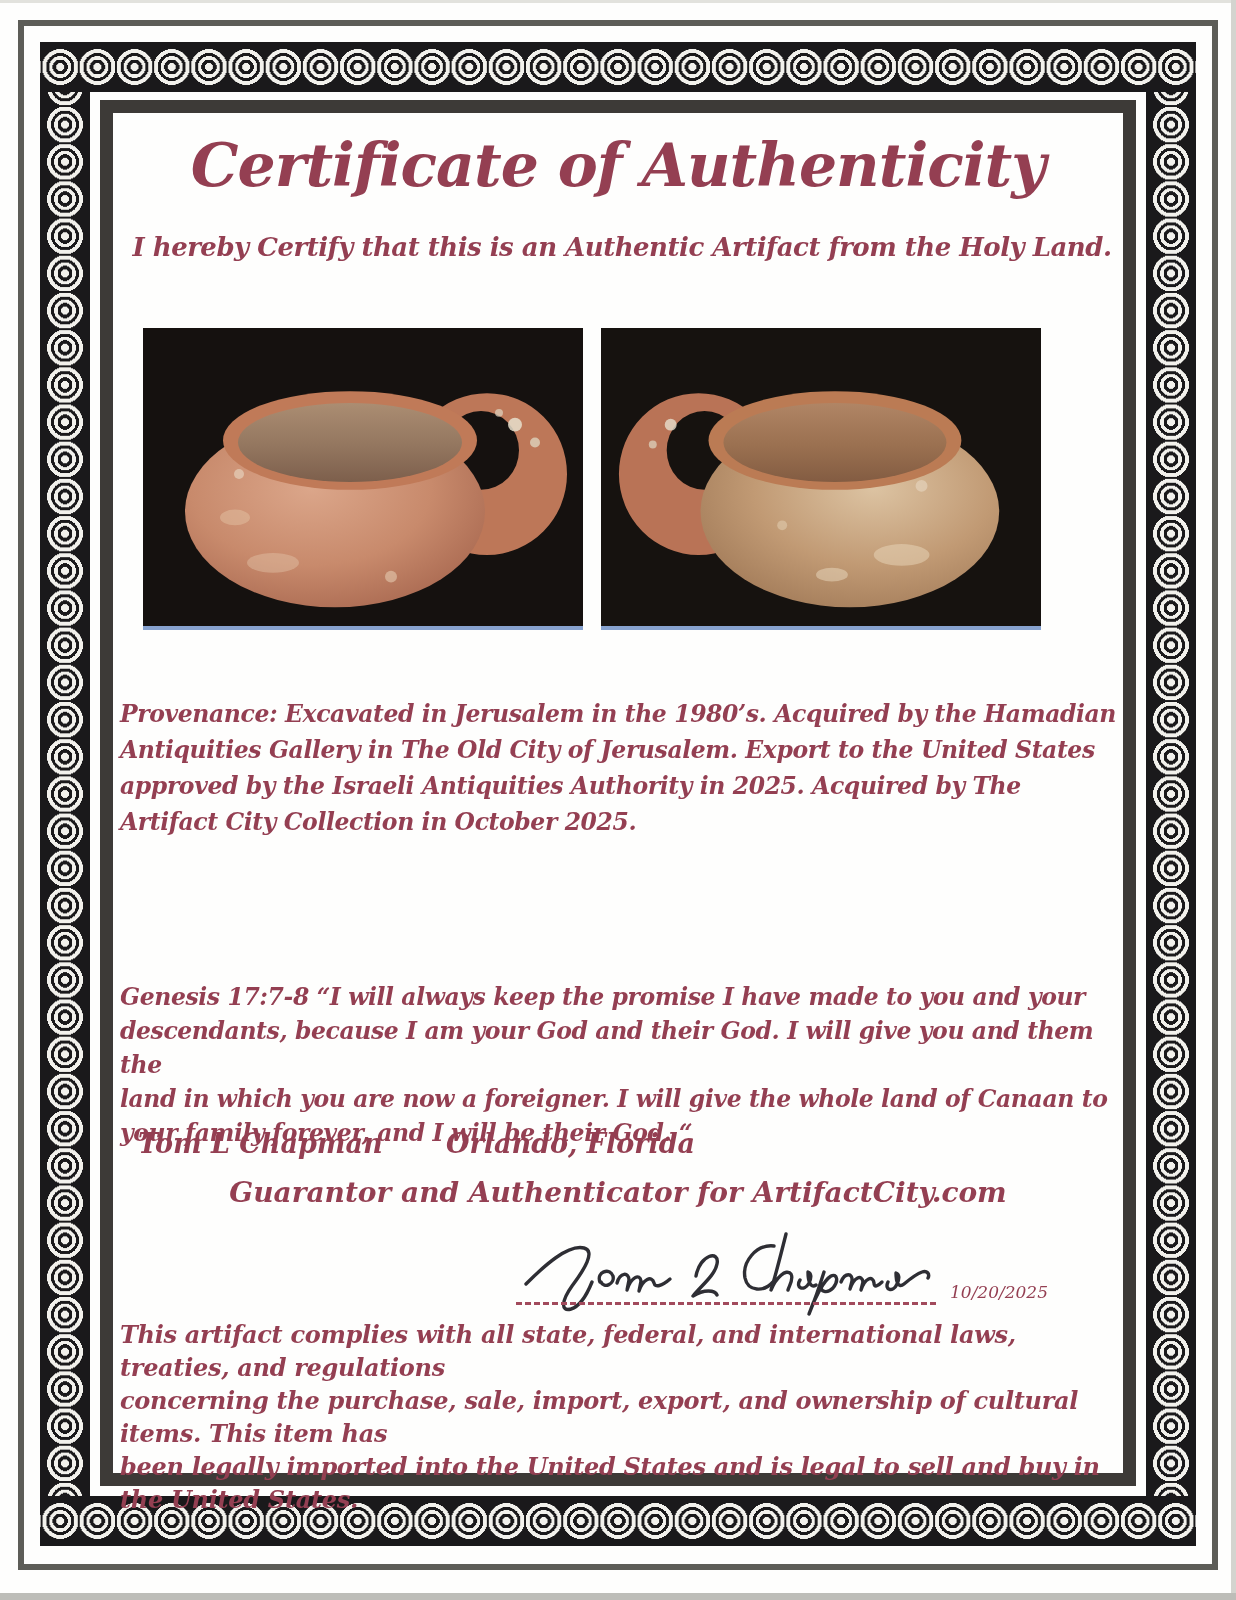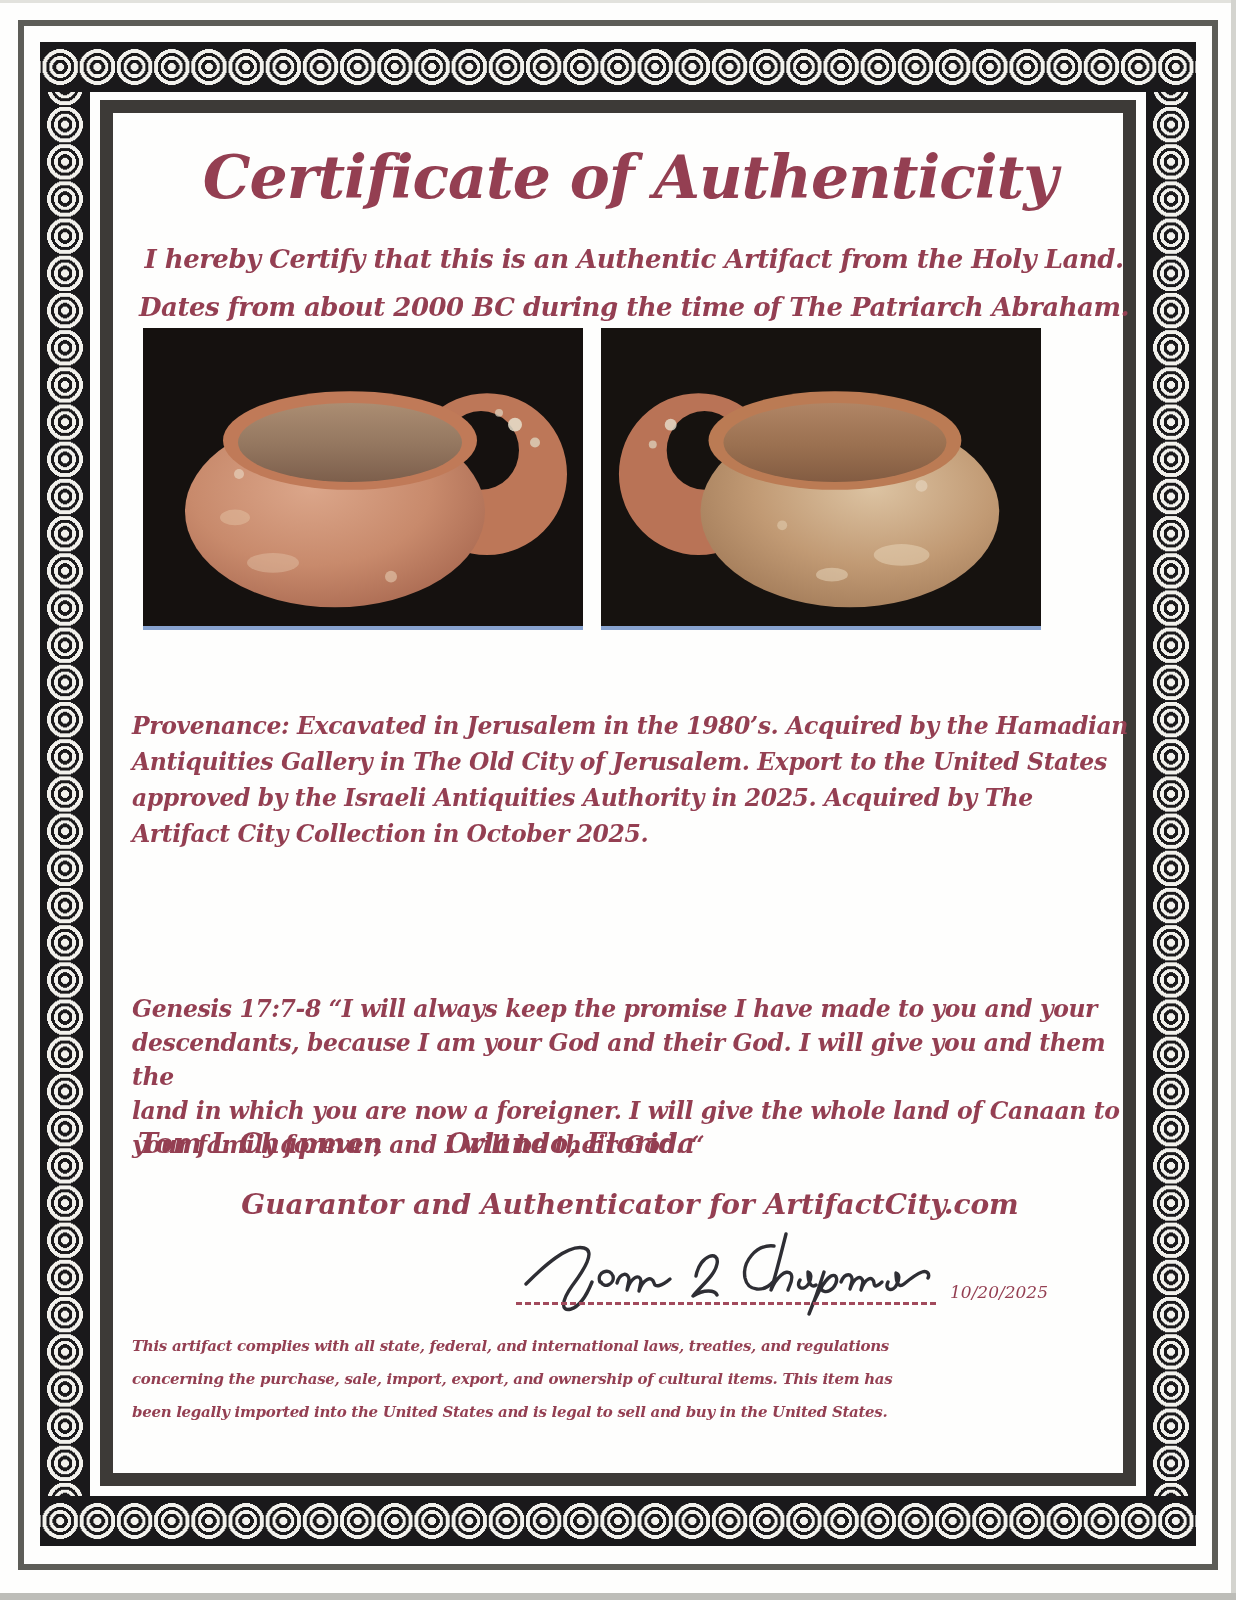--- a/index.html
+++ b/index.html
@@ -21,21 +21,21 @@
   .strip-h{left:40px;right:40px;height:50px;background-size:37.2px 100%;}
   .strip-top{top:42px;}
   .strip-bottom{bottom:54px;}
   .strip-v{width:50px;top:92px;bottom:104px;background-size:100% 37.2px;}
   .strip-left{left:40px;}
   .strip-right{right:40px;}
   .inner-line{position:absolute;top:100px;left:100px;right:100px;bottom:114px;border:13px solid #3d3a37;}
 
   
   .content{position:absolute;top:118px;left:118px;width:1000px;height:1350px;color:#943f52;}
-  .content p,.content h1{margin:12px;}
+  .content p,.content h1{margin:0;}
   .title{
     position:absolute;top:12px;left:0;width:100%;text-align:center;
     font-size:60px;font-style:italic;font-weight:bold;letter-spacing:-1px;
   }
   .intro{position:absolute;left:4px;width:100%;text-align:center;
     font-size:26px;font-style:italic;font-weight:bold;letter-spacing:-0.5px;}
   .intro1{top:114px;}
   .intro2{top:162px;}
 
   .photos{position:absolute;top:210px;left:25px;height:302px;display:flex;gap:18px;}
@@ -59,41 +59,40 @@
 
   .guarantor{position:absolute;top:1058px;left:0;width:1000px;text-align:center;
     font-style:italic;font-weight:bold;font-size:28px;}
 
   .signature-svg{position:absolute;top:1104px;left:398px;width:424px;height:96px;}
   .sig-line{position:absolute;top:1160px;left:398px;width:420px;height:24px;
     border-bottom:3px dashed #a24a5c;}
   .sig-date{position:absolute;top:1164px;left:832px;font-style:italic;font-weight:normal;font-size:17px;}
 
   .legal{position:absolute;top:1200px;left:2px;width:1000px;
-    font-style:italic;font-weight:bold;font-size:15px;line-height:33px;
+    font-style:italic;font-weight:bold;font-size:24px;line-height:33px;
     letter-spacing:-0.3px;white-space:pre-line;}
 </style>
 </head>
 <body>
 
 <div class="page">
 
   <div class="outer-line"></div>
   <div class="circle-strip strip-h strip-top"></div>
   <div class="circle-strip strip-h strip-bottom"></div>
   <div class="circle-strip strip-v strip-left"></div>
   <div class="circle-strip strip-v strip-right"></div>
   <div class="inner-line"></div>
 
   <main class="content">
 
     <h1 class="title">Certificate of Authenticity</h1>
 
     <p class="intro intro1">I hereby Certify that this is an Authentic Artifact from the Holy Land.</p>
-    <p class="intro intro2">Dates from about 2000 BC during the time of The Patriarch Abraham.</p>
 
     <div class="photos">
       <figure class="photo">
         <svg viewBox="0 0 440 302" preserveAspectRatio="none">
           <defs>
             <radialGradient id="bodyL" cx="42%" cy="38%" r="80%">
               <stop offset="0%" stop-color="#dba68a"></stop>
               <stop offset="50%" stop-color="#c88a6c"></stop>
               <stop offset="100%" stop-color="#9e5d47"></stop>
             </radialGradient>

